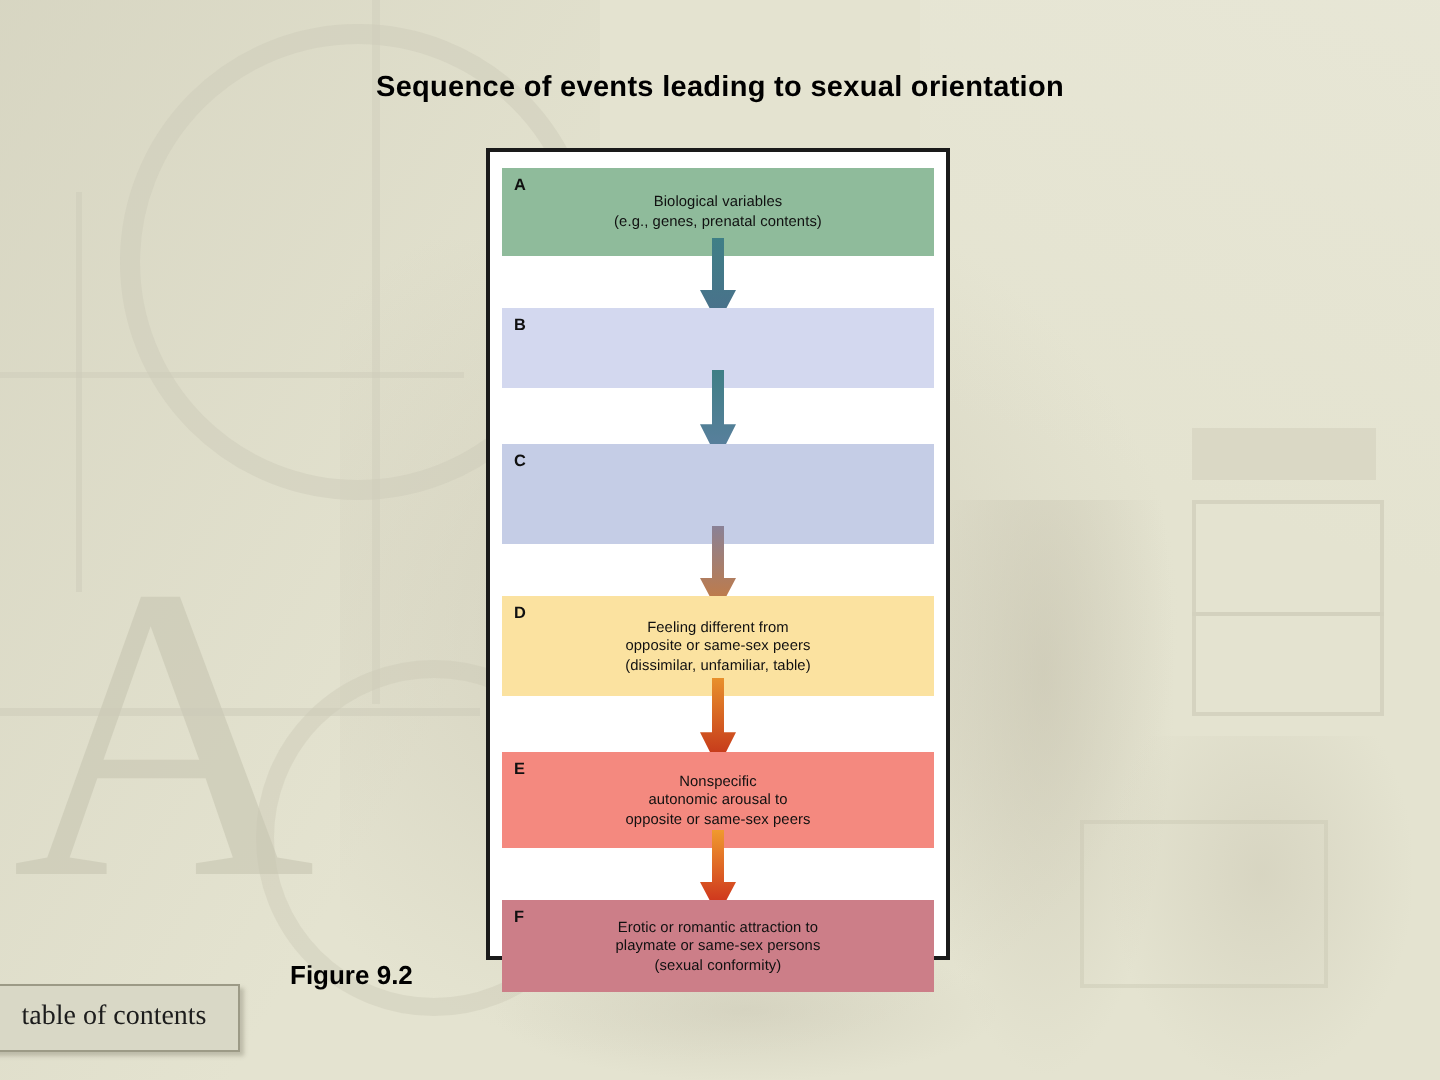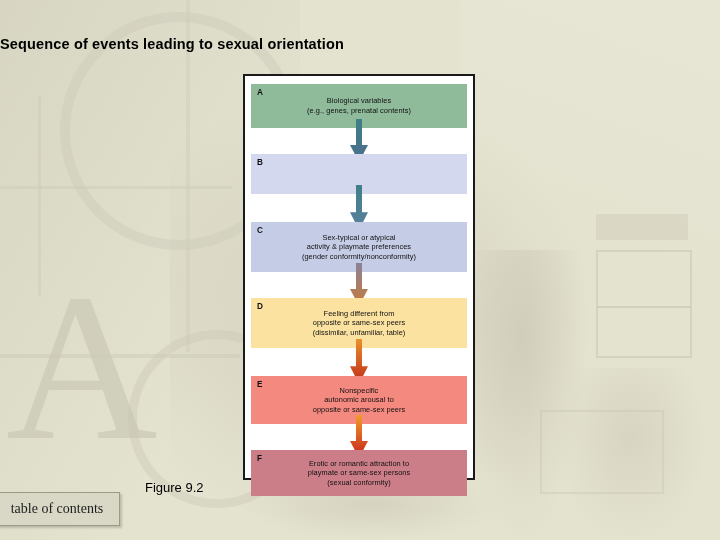--- a/index.html
+++ b/index.html
@@ -71,21 +71,21 @@
   .wm-figR { left: 556px; top: 368px; width: 150px; height: 172px;
              background: radial-gradient(ellipse at 50% 40%, rgba(200,196,176,.45) 0%, rgba(228,227,208,0) 72%); }
   .wm-blotch1 { left: 248px; top: 470px; width: 250px; height: 70px;
                 background: radial-gradient(ellipse at 50% 50%, rgba(201,198,179,.5) 0%, rgba(228,227,208,0) 72%); }
 
   
   #title {
     position: absolute;
     left: 0; top: 36px;
     width: 720px;
-    text-align: left;
+    text-align: center;
     font-size: 14.5px;
     font-weight: bold;
     color: #000;
     letter-spacing: .15px;
   }
 
   
   #figure-card {
     position: absolute;
     left: 243px; top: 74px;
@@ -141,21 +141,21 @@
     height: 40px;
     pointer-events: none;
   }
   .arrow-wrap svg { display: block; }
 
   
   #figure-caption {
     position: absolute;
     left: 145px; top: 480px;
     font-size: 13px;
-    font-weight: normal;
+    font-weight: bold;
     color: #000;
   }
   #toc-button {
     position: absolute;
     left: -6px; top: 492px;
     width: 126px; height: 34px;
     background: #d9d8c6;
     border: 1px solid #9c9a86;
     box-shadow: 2px 2px 2px rgba(120,118,100,.35);
     display: flex;
@@ -225,25 +225,20 @@
                   <stop offset="0%" stop-color="#3f7f86"></stop>
                   <stop offset="100%" stop-color="#5d7fa0"></stop>
                 </linearGradient>
               </defs>
               <polygon points="8,0 14,0 14,26 20,26 11,43 2,26 8,26" fill="url(#ag1)"></polygon>
             </svg>
           </div>
         </div>
         <div class="panel" style="height: 50px; background: rgb(197, 205, 230);">
           <div class="letter">C</div>
-          <div class="ptext">
-            <span>Sex-typical or atypical</span>
-            <span>activity &amp; playmate preferences</span>
-            <span>(gender conformity/nonconformity)</span>
-          </div>
         </div>
         <div class="gap" style="height: 26px;">
           <div class="arrow-wrap">
             <svg width="22" height="44" viewBox="0 0 22 44" preserveAspectRatio="none">
               <defs>
                 <linearGradient id="ag2" x1="0" y1="0" x2="0" y2="1">
                   <stop offset="0%" stop-color="#8a8196"></stop>
                   <stop offset="100%" stop-color="#c87a3c"></stop>
                 </linearGradient>
               </defs>

